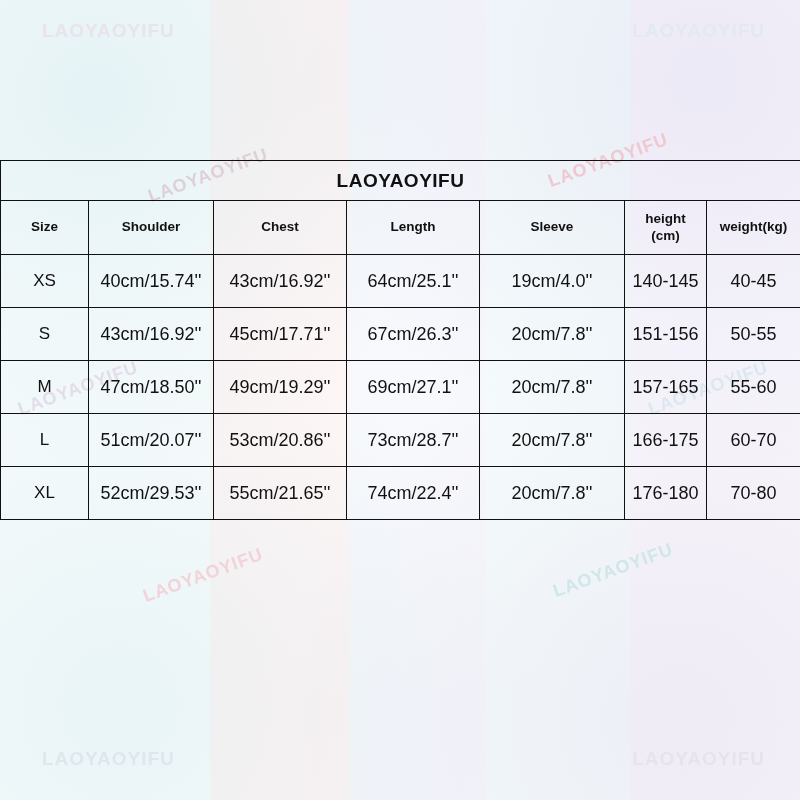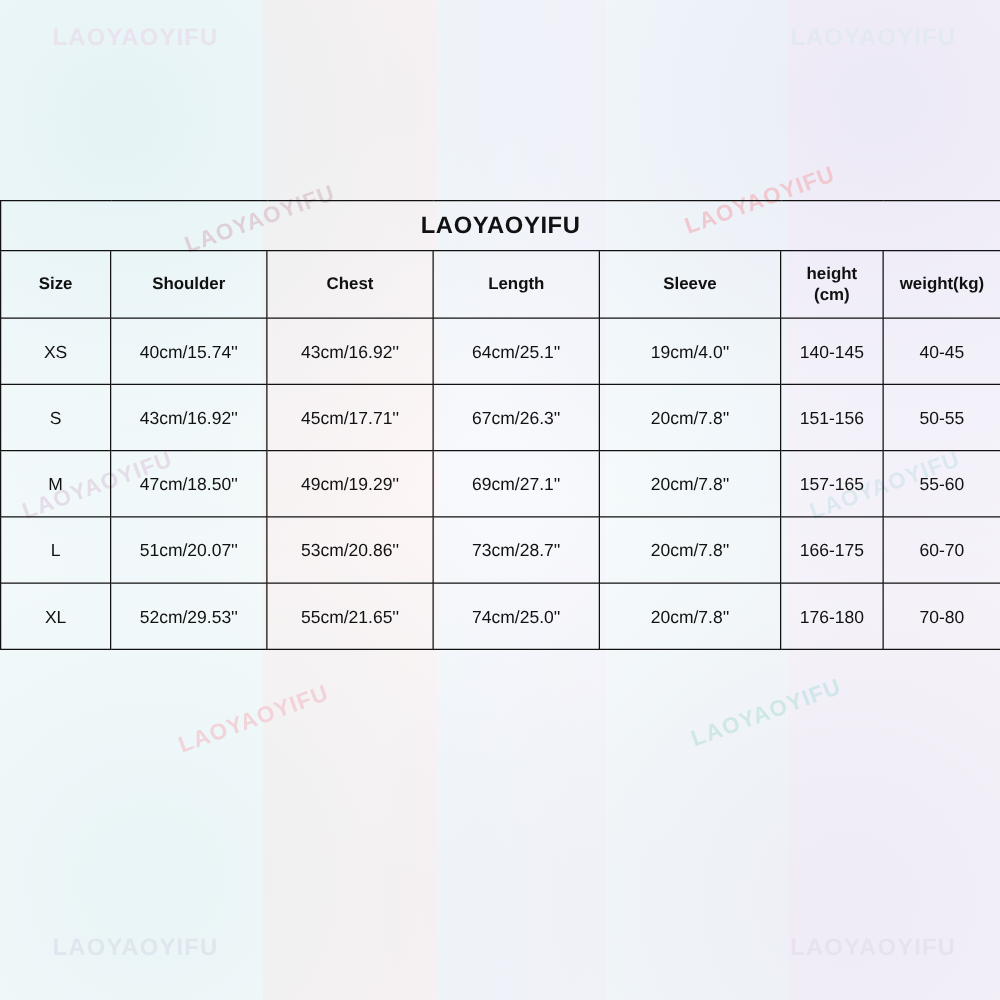--- a/index.html
+++ b/index.html
@@ -94,26 +94,26 @@
     letter-spacing: .5px;
   }
   thead.hdr th {
     font-size: 13.5px;
     font-weight: bold;
     height: 53px;
     line-height: 1.25;
     padding: 0 2px;
   }
   tbody td {
-    font-size: 14px;
+    font-size: 18px;
     height: 50px;
     font-weight: normal;
   }
   tbody td.size-col {
-    font-size: 14px;
+    font-size: 17px;
   }
   .tips-cell {
     font-size: 13.5px;
     line-height: 1.7;
     padding: 10px 16px 12px 16px;
     text-align: center;
     color: #111;
   }
 
   
@@ -212,20 +212,20 @@
         <td>53cm/20.86''</td>
         <td>73cm/28.7''</td>
         <td>20cm/7.8''</td>
         <td>166-175</td>
         <td>60-70</td>
       </tr>
       <tr>
         <td class="size-col">XL</td>
         <td>52cm/29.53''</td>
         <td>55cm/21.65''</td>
-        <td>74cm/25.0''</td>
+        <td>74cm/22.4''</td>
         <td>20cm/7.8''</td>
         <td>176-180</td>
         <td>70-80</td>
       </tr>
     </tbody>
   </table>
 </div>
 
 </body></html>

